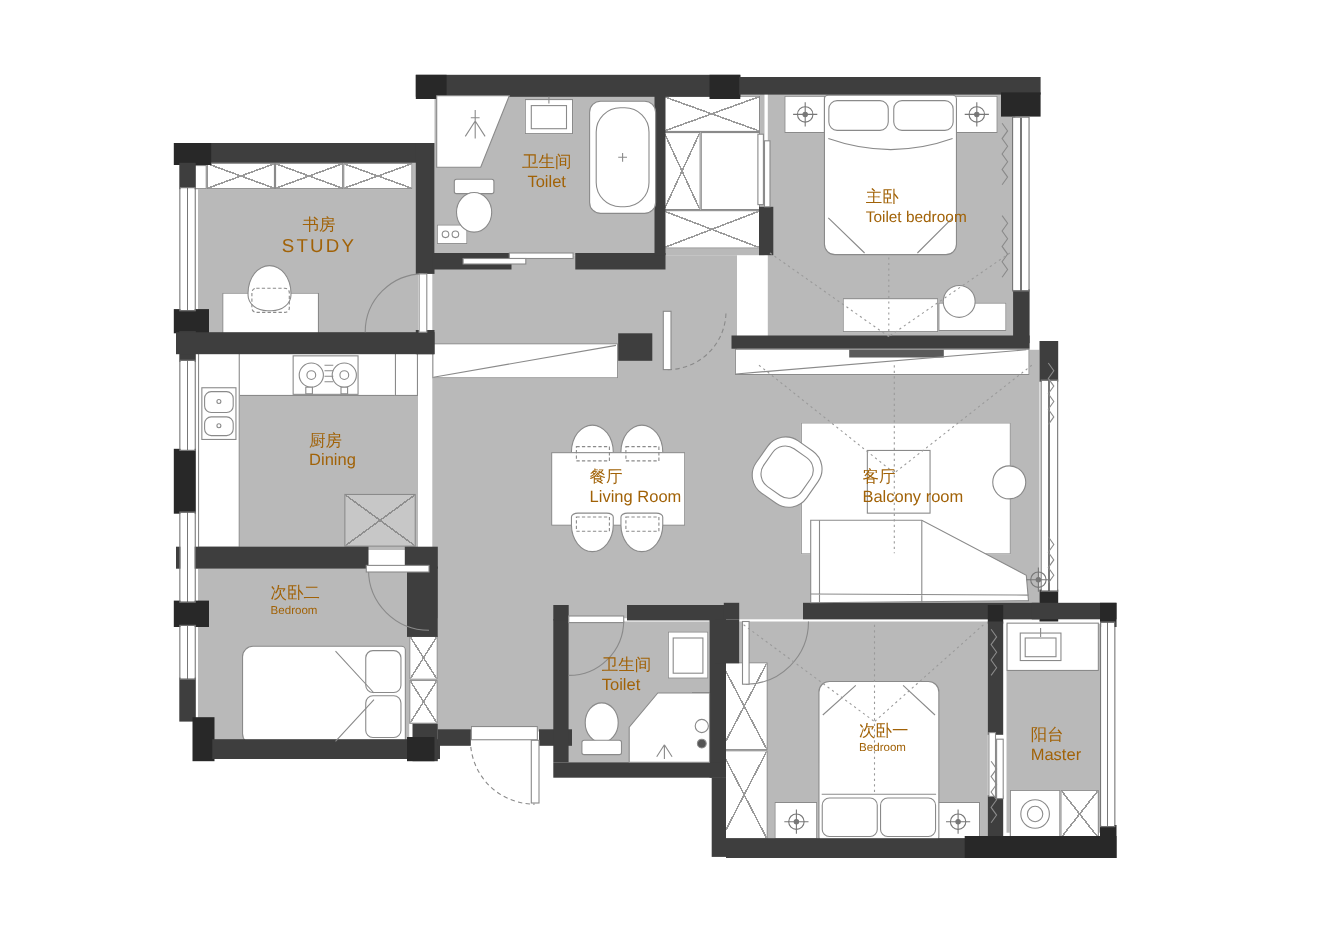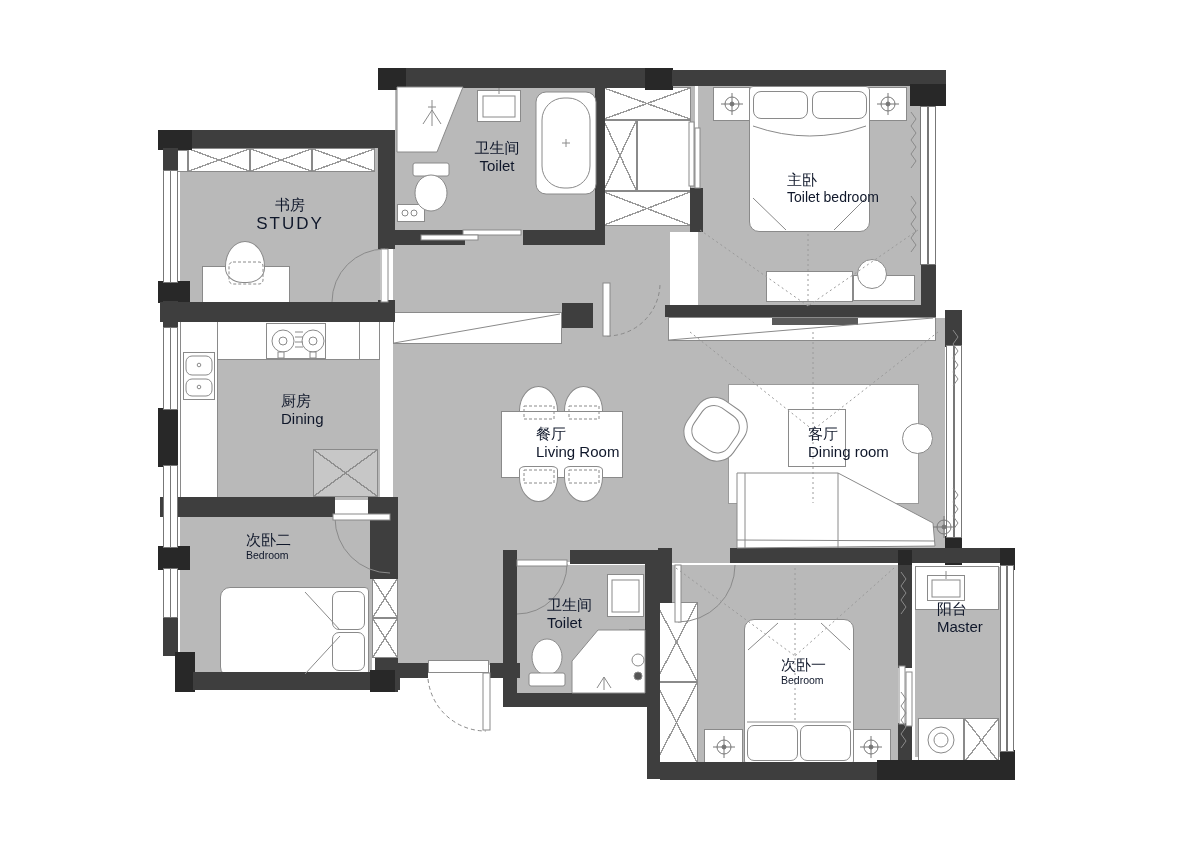--- a/index.html
+++ b/index.html
@@ -15,21 +15,21 @@
       linear-gradient(to bottom right,transparent calc(50% - .7px),#8f8f8f calc(50% - .7px) calc(50% + .7px),transparent calc(50% + .7px)),#c7c7c7}
   .w{position:absolute;background:#3e3e3e;z-index:20}
   .w.d{background:#282828}
   .win{position:absolute;z-index:25;border:1px solid #777;box-sizing:border-box;
     background:linear-gradient(to right,#fff 44%,#777 44%,#777 56%,#fff 56%)}
   .circ{border-radius:50%}
   .chair-t{border-radius:55% 55% 18% 18%/75% 75% 12% 12%}
   .chair-b{border-radius:18% 18% 55% 55%/12% 12% 75% 75%}
   .chair-r{border-radius:50% 50% 45% 45%/60% 60% 35% 35%}
   svg.ov{position:absolute;left:0;top:0;z-index:30}
-  .lbl{position:absolute;color:#0f172a;z-index:40;line-height:1.2;white-space:nowrap}
+  .lbl{position:absolute;color:#a16207;z-index:40;line-height:1.2;white-space:nowrap}
   .lbl .zh{font-size:15px}
   .lbl .en{font-size:15px}
   .lbl.center{text-align:center}
   .lbl.big .en{font-size:14px}
   .lbl.small .en{font-size:10.5px}
   .lbl.caps .en{font-size:17px;letter-spacing:2px}
 </style>
 </head>
 <body>
 
@@ -344,34 +344,34 @@
     <div class="en">Toilet bedroom</div>
   </div>
   <div class="lbl" style="left:281px;top:392px">
     <div class="zh">厨房</div>
     <div class="en">Dining</div>
   </div>
   <div class="lbl" style="left:536px;top:425px">
     <div class="zh">餐厅</div>
     <div class="en">Living Room</div>
   </div>
-  <div class="lbl" style="left:808px;top:425px">
+  <div class="lbl" style="left:784px;top:425px">
     <div class="zh">客厅</div>
-    <div class="en">Dining room</div>
+    <div class="en">Balcony room</div>
   </div>
   <div class="lbl small" style="left:246px;top:531px">
     <div class="zh">次卧二</div>
     <div class="en">Bedroom</div>
   </div>
   <div class="lbl" style="left:547px;top:596px">
     <div class="zh">卫生间</div>
     <div class="en">Toilet</div>
   </div>
   <div class="lbl small" style="left:781px;top:656px">
     <div class="zh">次卧一</div>
     <div class="en">Bedroom</div>
   </div>
-  <div class="lbl" style="left:937px;top:600px">
+  <div class="lbl" style="left:937px;top:660px">
     <div class="zh">阳台</div>
     <div class="en">Master</div>
   </div>
 
 </div>
 
 </body></html>

